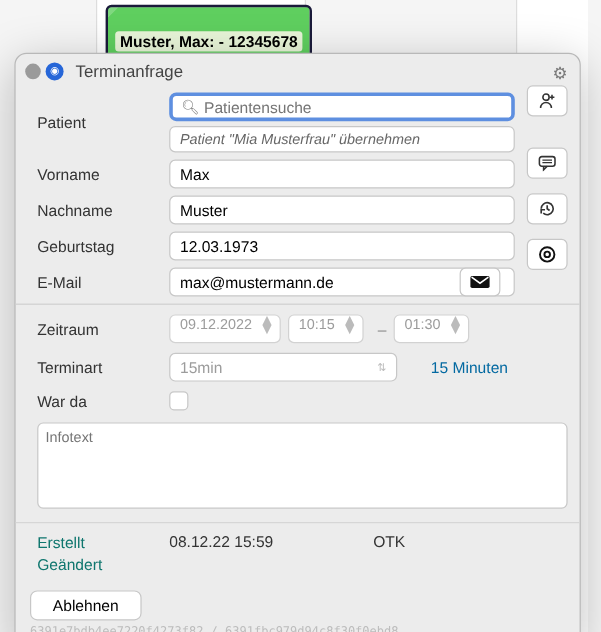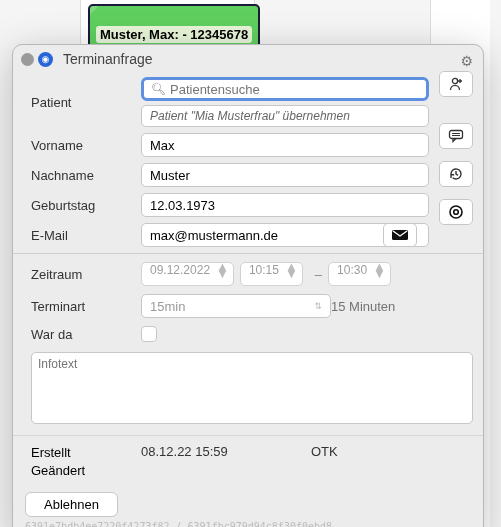--- a/index.html
+++ b/index.html
@@ -25,25 +25,25 @@
 .hint{font-style:italic;color:#666;font-size:12px;height:22px;padding-top:3px;margin-top:4px}
 .side-btn{position:absolute;right:10px;width:34px;height:26px;background:#fff;border:1px solid #c7c7c7;border-radius:5px;display:flex;align-items:center;justify-content:center;color:#333}
 .email-btn{position:absolute;right:56px;width:34px;height:24px;background:#fff;border:1px solid #c7c7c7;border-radius:5px;display:flex;align-items:center;justify-content:center;top:0}
 .divider{border:none;border-top:1px solid #cfcfcf;margin:6px -10px 8px -18px}
 .time-row{display:flex;align-items:center;margin-bottom:8px}
 .spin{display:inline-flex;align-items:flex-start;background:#fff;border:1px solid #d2d2d2;border-radius:5px;height:24px;color:#9c9c9c;padding:0 4px 0 8px;margin-right:6px}
 .spin .sv{margin-right:6px;font-size:12px}
 .spin .sc{display:flex;flex-direction:column;font-size:7px;line-height:7px;color:#bbb}
 .dash{color:#888;margin:0 6px}
 .sel{color:#9c9c9c;display:flex;justify-content:space-between;align-items:center;width:190px}
-.dur{margin-left:0;color:#737373}
+.dur{margin-left:28px;color:#0369a1}
 .chk{width:16px;height:16px;border:1px solid #c7c7c7;border-radius:4px;background:#fff}
 .txa{width:100%;height:72px;background:#fff;border:1px solid #c7c7c7;border-radius:5px;padding:4px 6px;color:#aaa;font-size:12px;resize:none;margin-top:4px}
 .meta{display:flex;padding:8px 18px 8px 18px;border-top:1px solid #d6d6d6;margin-top:8px}
-.meta-lbls{width:110px;color:#000000;line-height:18px}
+.meta-lbls{width:110px;color:#0f766e;line-height:18px}
 .meta-val{width:170px;color:#333}
 .meta-src{color:#333}
 .btns{display:flex;padding:4px 12px 2px 12px}
 .btn{border:1px solid #c7c7c7;border-radius:6px;padding:4px 18px;background:#fff;font-size:13px}
 .btn-primary{background:#2f7af5;color:#fff;border-color:#2f7af5;font-weight:500}
 .hash{font-size:10px;color:#bcbcbc;padding:2px 12px 0 12px;font-family:monospace}
 svg{display:block}
 </style>
 </head>
 <body>
@@ -141,21 +141,21 @@
         </div>
       <div class="spin">
           <span class="sv">10:15</span>
           <span class="sc">
             <span>▲</span>
             <span>▼</span>
           </span>
         </div>
       <span class="dash">–</span>
       <div class="spin">
-          <span class="sv">10:30</span>
+          <span class="sv">01:30</span>
           <span class="sc">
             <span>▲</span>
             <span>▼</span>
           </span>
         </div>
     </div>
 
     <div class="time-row">
       <div class="lbl">Terminart</div>
       <div class="sel">

